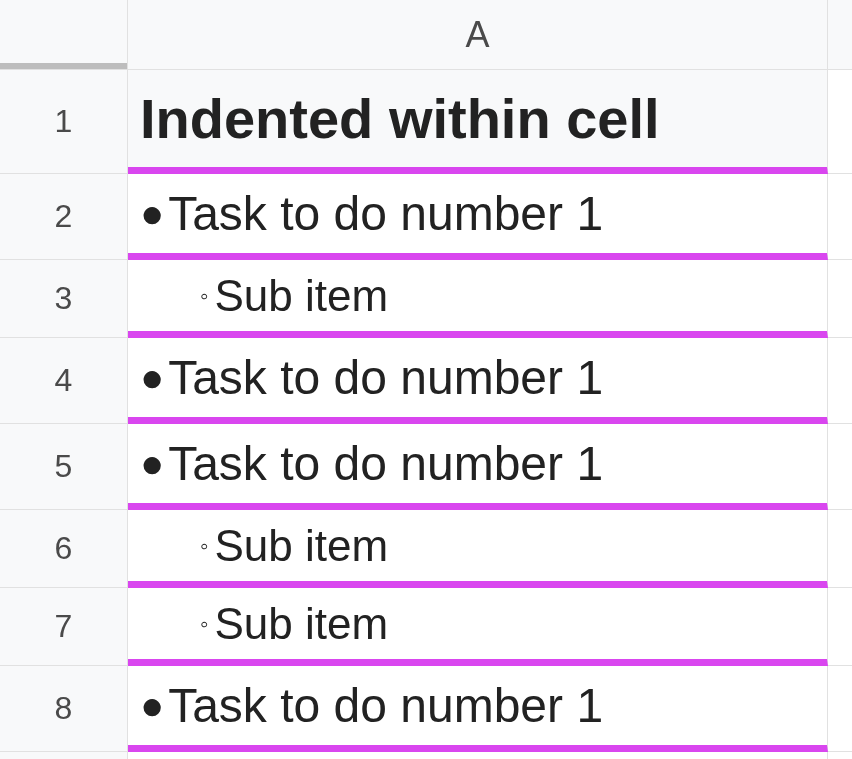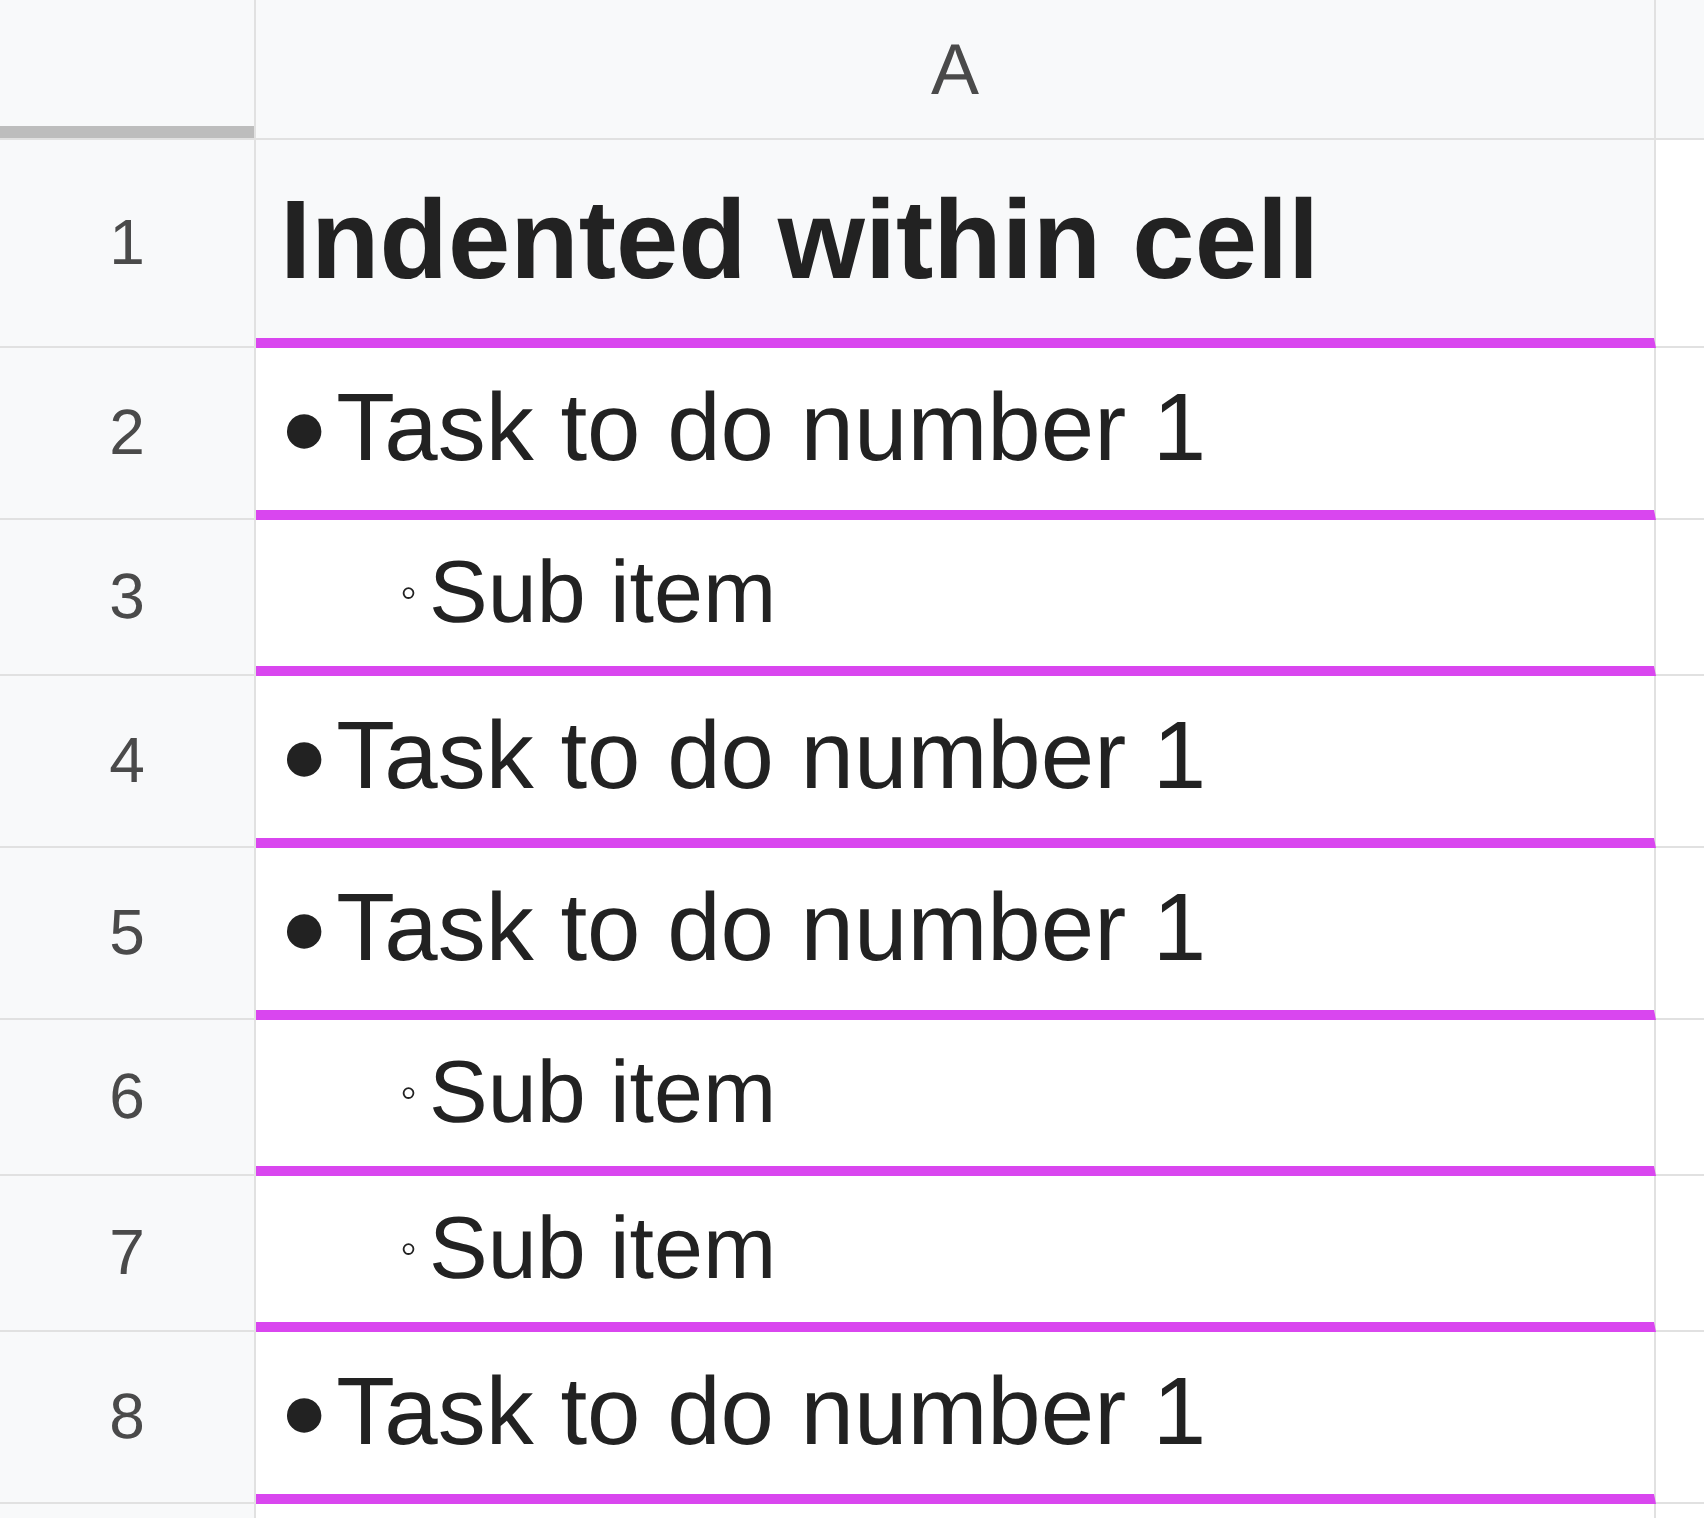--- a/index.html
+++ b/index.html
@@ -51,21 +51,21 @@
       border-right: 1px solid #e1e1e1;
       border-bottom: 1px solid #e1e1e1;
       display: flex;
       align-items: center;
       justify-content: center;
       font-size: 32px;
       color: #4a4a4a;
     }
     .cell {
       border-right: 1px solid #e1e1e1;
-      border-bottom: 5px solid #d946ef;
+      border-bottom: 7px solid #d946ef;
       display: flex;
       align-items: center;
       padding: 0 12px;
       font-size: 48px;
       color: #222;
       white-space: nowrap;
       overflow: hidden;
     }
     .overflow {
       border-bottom: 1px solid #e1e1e1;

